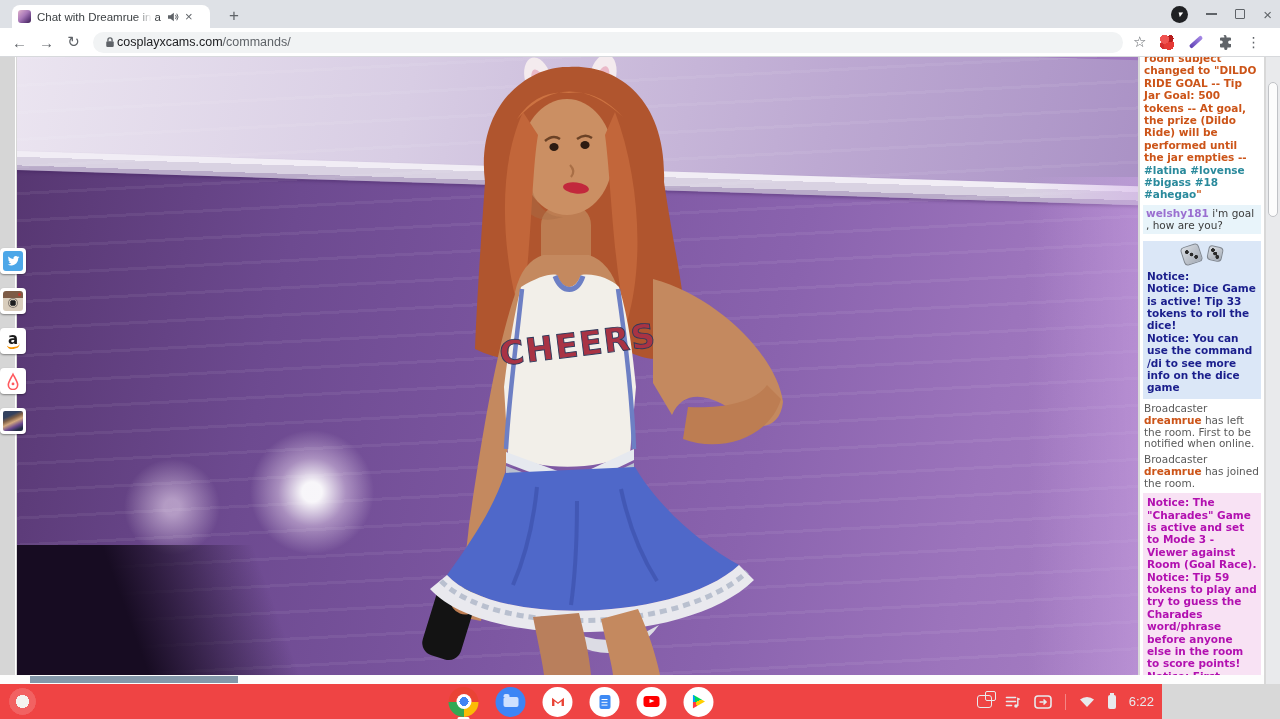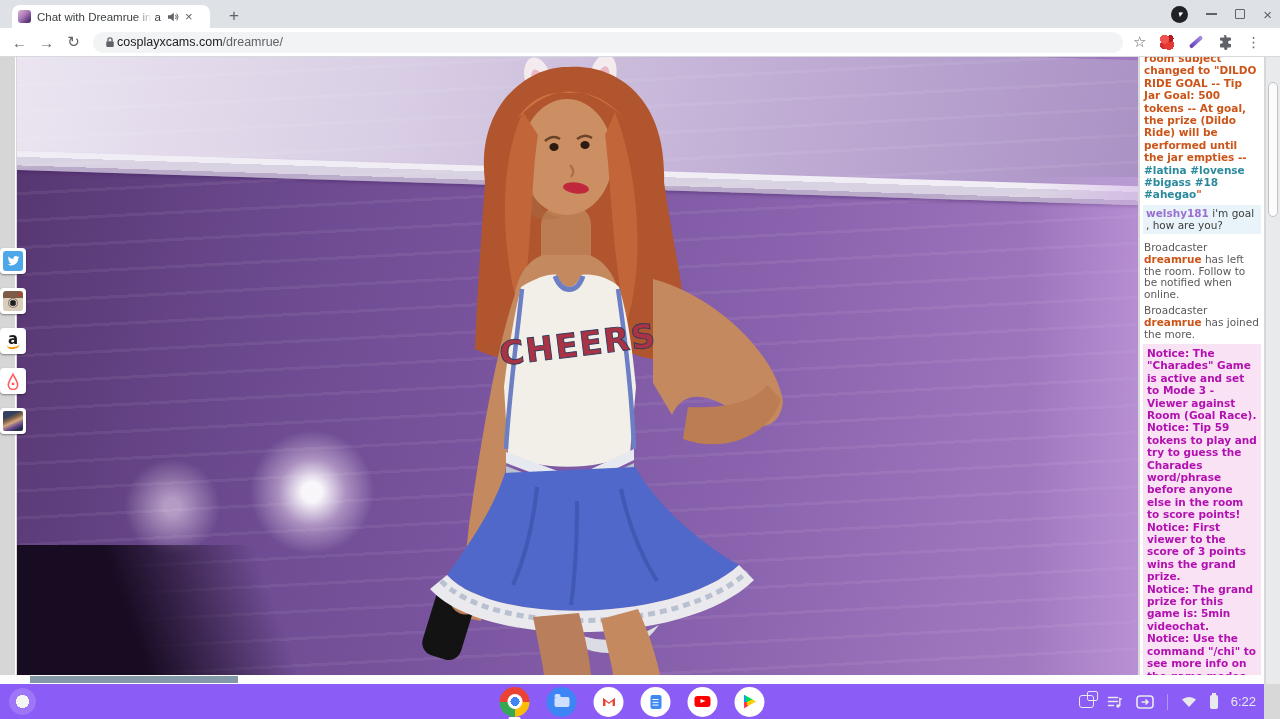--- a/index.html
+++ b/index.html
@@ -107,21 +107,21 @@
   .die.d2 { transform:rotate(12deg) translateY(-3px); width:15px; height:15px; }
 
   
   .vscroll { position:absolute; left:1266px; top:0; width:14px; height:627px; background:#e9eaec; }
   .vthumb { position:absolute; left:2px; top:25px; width:10px; height:135px; background:#fcfcfc;
             border:1px solid #c0c2c6; border-radius:6px; }
   .hscroll { position:absolute; left:0; bottom:0; width:1264px; height:9px; background:#fdfdfd; }
   .hthumb { position:absolute; left:30px; top:1px; width:208px; height:7px; background:#8398a9; }
 
   
-  .taskbar { position:absolute; left:0; top:684px; width:1264px; height:35px; background:#8b5cf6; z-index:5;text-decoration:underline; }
+  .taskbar { position:absolute; left:0; top:684px; width:1162px; height:35px; background:#ef4444; z-index:5;text-decoration:underline; }
   .launcher { position:absolute; left:9px; top:4px; width:27px; height:27px; border-radius:50%;
     background:radial-gradient(circle,#f4f4f0 0 6.5px, rgba(255,255,255,.16) 6.5px 13.5px, rgba(0,0,0,0) 13.5px); }
   .apps { position:absolute; left:50%; top:2.5px; transform:translateX(-50%); display:flex; gap:17px; }
   .app { width:30px; height:30px; border-radius:50%; background:#fff; position:relative;
          display:flex; align-items:center; justify-content:center; }
   .indicator { position:absolute; bottom:-3px; left:50%; transform:translateX(-50%);
                width:12px; height:2.5px; background:#fff; border-radius:2px; }
   .app-chrome { background:conic-gradient(#ea4335 0 90deg,#fbbc05 90deg 180deg,#34a853 180deg 270deg,#ea4335 270deg 360deg); }
   .chrome-inner { width:15px; height:15px; border-radius:50%;
     background:radial-gradient(circle,#4285f4 0 4.6px,#fff 4.6px 7.5px); }
@@ -174,21 +174,21 @@
 <div class="toolbar">
   <span class="nav-ic" style="margin-left:6px">←</span>
   <span class="nav-ic">→</span>
   <span class="nav-ic">↻</span>
   <div class="urlbar">
     <svg viewBox="0 0 12 14" width="10" height="12">
         <rect x="1.5" y="6" width="9" height="7" rx="1.5" fill="#5f6368"></rect>
         <path d="M3.5 6 V4.5 a2.5 2.5 0 0 1 5 0 V6" stroke="#5f6368" stroke-width="1.6" fill="none"></path>
       </svg>
     <span class="url-domain">cosplayxcams.com</span>
-      <span class="url-path">/dreamrue/</span>
+      <span class="url-path">/commands/</span>
   </div>
   <div class="tool-right">
     <span class="star">☆</span>
     <span class="ext-red"></span>
     <span class="ext-pen"></span>
     <svg viewBox="0 0 16 16" width="16" height="16">
         <path d="M6.5 1.8 a1.6 1.6 0 0 1 3 0.6 V3.4 H13 a1 1 0 0 1 1 1 v2.2 h-1.2 a1.7 1.7 0 0 0 0 3.4 H14 V12.4 a1 1 0 0 1 -1 1 H10.4 v1 a1.6 1.6 0 0 1 -3.2 0 v-1 H4 a1 1 0 0 1 -1 -1 V9.8 h1.1 a1.7 1.7 0 0 0 0 -3.4 H3 V4.4 a1 1 0 0 1 1 -1 h3.4 V2.6 z" fill="#5f6368"></path>
       </svg>
     <span class="menu-dots">⋮</span>
   </div>
@@ -288,22 +288,25 @@
       </div>
       <div class="stile" style="top: 351px;">
         <span class="photo-thumb"></span>
       </div>
     </div>
 
   <div class="chat">
     <div>
         <div class="msg subject"><span class="part" style="color: rgb(204, 84, 24);">room subject changed to "DILDO RIDE GOAL -- Tip Jar Goal: 500 tokens -- At goal, the prize (Dildo Ride) will be performed until the jar empties -- </span><span class="part" style="color: rgb(42, 138, 156);">#latina #lovense #bigass #18 #ahegao</span><span class="part" style="color: rgb(204, 84, 24);">"</span></div>
         <div class="msg user" style="background: rgb(232, 244, 250);"><span class="part" style="color: rgb(154, 111, 208);">welshy181</span><span class="part" style="color: rgb(60, 60, 60); font-weight: 400;"> i'm goal , how are you?</span></div>
-        <div class="msg broadcast"><span class="part" style="color: rgb(90, 90, 90); font-weight: 400;">Broadcaster </span><span class="part" style="color: rgb(204, 84, 24);">dreamrue</span><span class="part" style="color: rgb(90, 90, 90); font-weight: 400;"> has left the room. Follow to be notified when online.</span></div>
-        <div class="msg broadcast"><span class="part" style="color: rgb(90, 90, 90); font-weight: 400;">Broadcaster </span><span class="part" style="color: rgb(204, 84, 24);">dreamrue</span><span class="part" style="color: rgb(90, 90, 90); font-weight: 400;"> has joined the more.</span></div>
+        <div class="msg notice-dice" style="background: rgb(219, 231, 247);"><span class="dice"><span class="die d1"></span><span class="die d2"></span></span><span class="part" style="color: rgb(26, 30, 140);">Notice:
+Notice: Dice Game is active! Tip 33 tokens to roll the dice!
+Notice: You can use the command /di to see more info on the dice game</span></div>
+        <div class="msg broadcast"><span class="part" style="color: rgb(90, 90, 90); font-weight: 400;">Broadcaster </span><span class="part" style="color: rgb(204, 84, 24);">dreamrue</span><span class="part" style="color: rgb(90, 90, 90); font-weight: 400;"> has left the room. First to be notified when online.</span></div>
+        <div class="msg broadcast"><span class="part" style="color: rgb(90, 90, 90); font-weight: 400;">Broadcaster </span><span class="part" style="color: rgb(204, 84, 24);">dreamrue</span><span class="part" style="color: rgb(90, 90, 90); font-weight: 400;"> has joined the room.</span></div>
         <div class="msg notice-charades" style="background: rgb(248, 226, 244);"><span class="part" style="color: rgb(178, 16, 176);">Notice: The "Charades" Game is active and set to Mode 3 - Viewer against Room (Goal Race).
 Notice: Tip 59 tokens to play and try to guess the Charades word/phrase before anyone else in the room to score points!
 Notice: First viewer to the score of 3 points wins the grand prize.
 Notice: The grand prize for this game is: 5min videochat.
 Notice: Use the command "/chi" to see more info on the game modes, game format, commands</span></div>
       </div>
   </div>
 
   <div class="vscroll">
       <div class="vthumb"></div>

